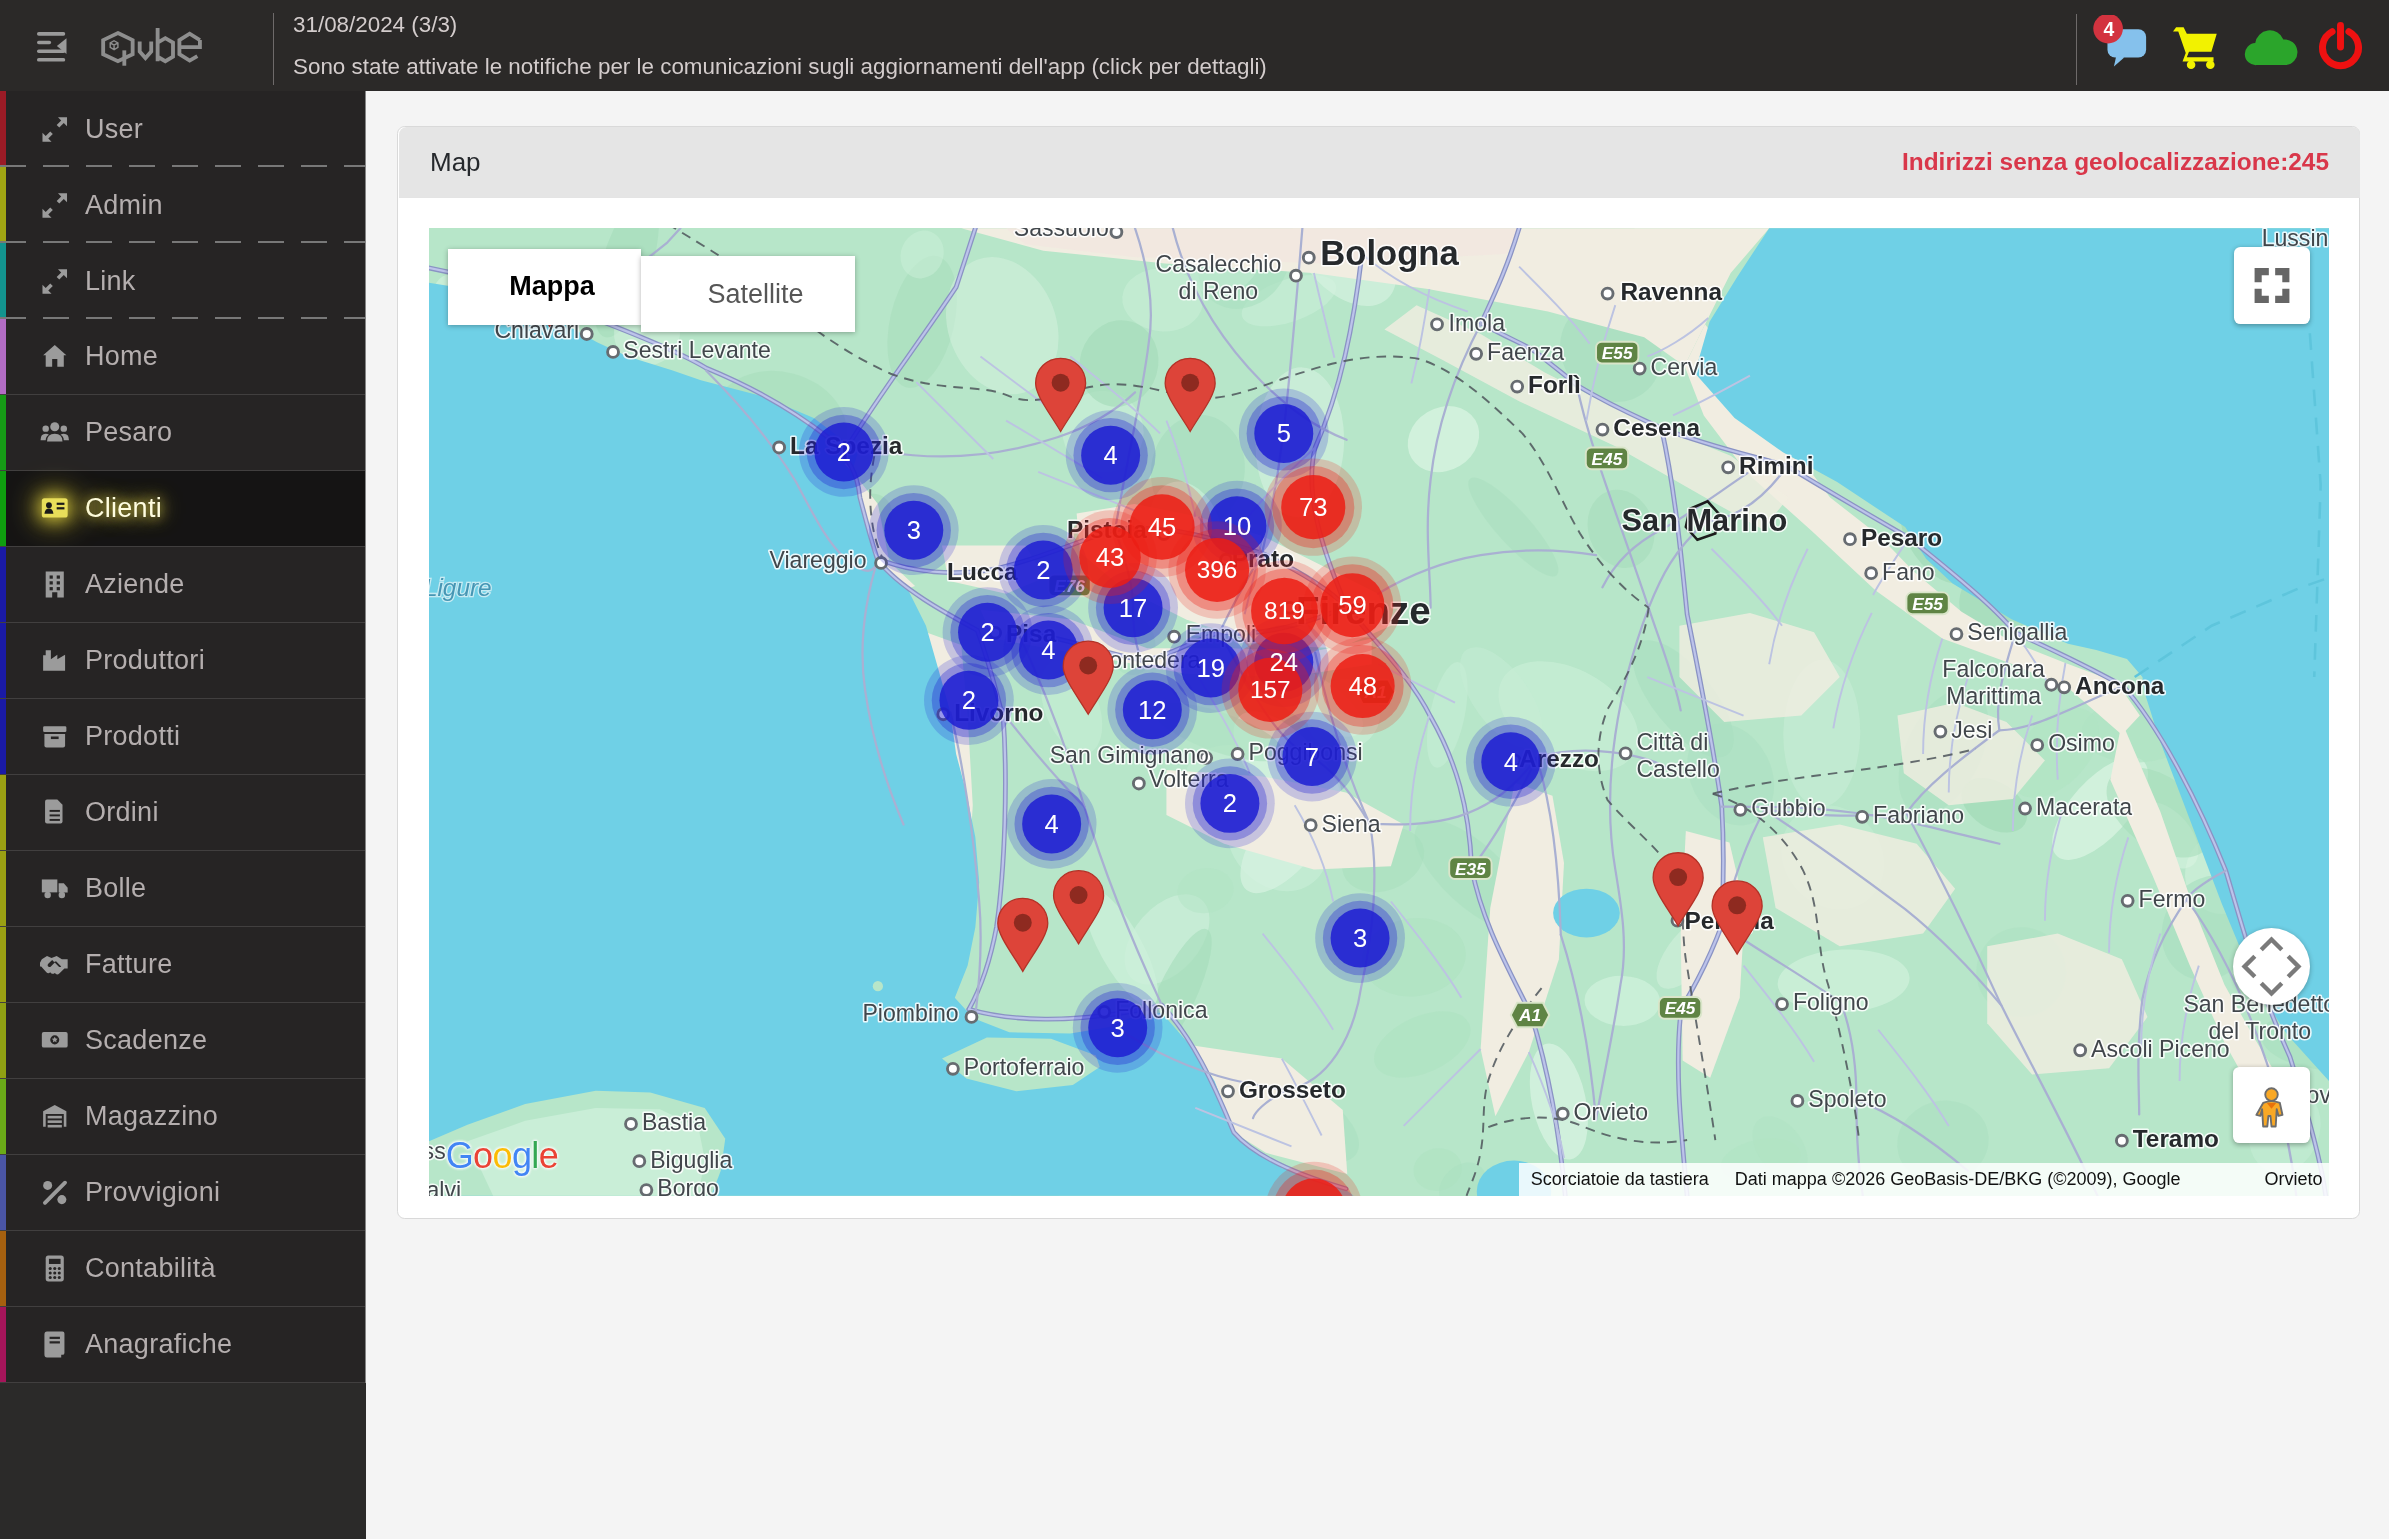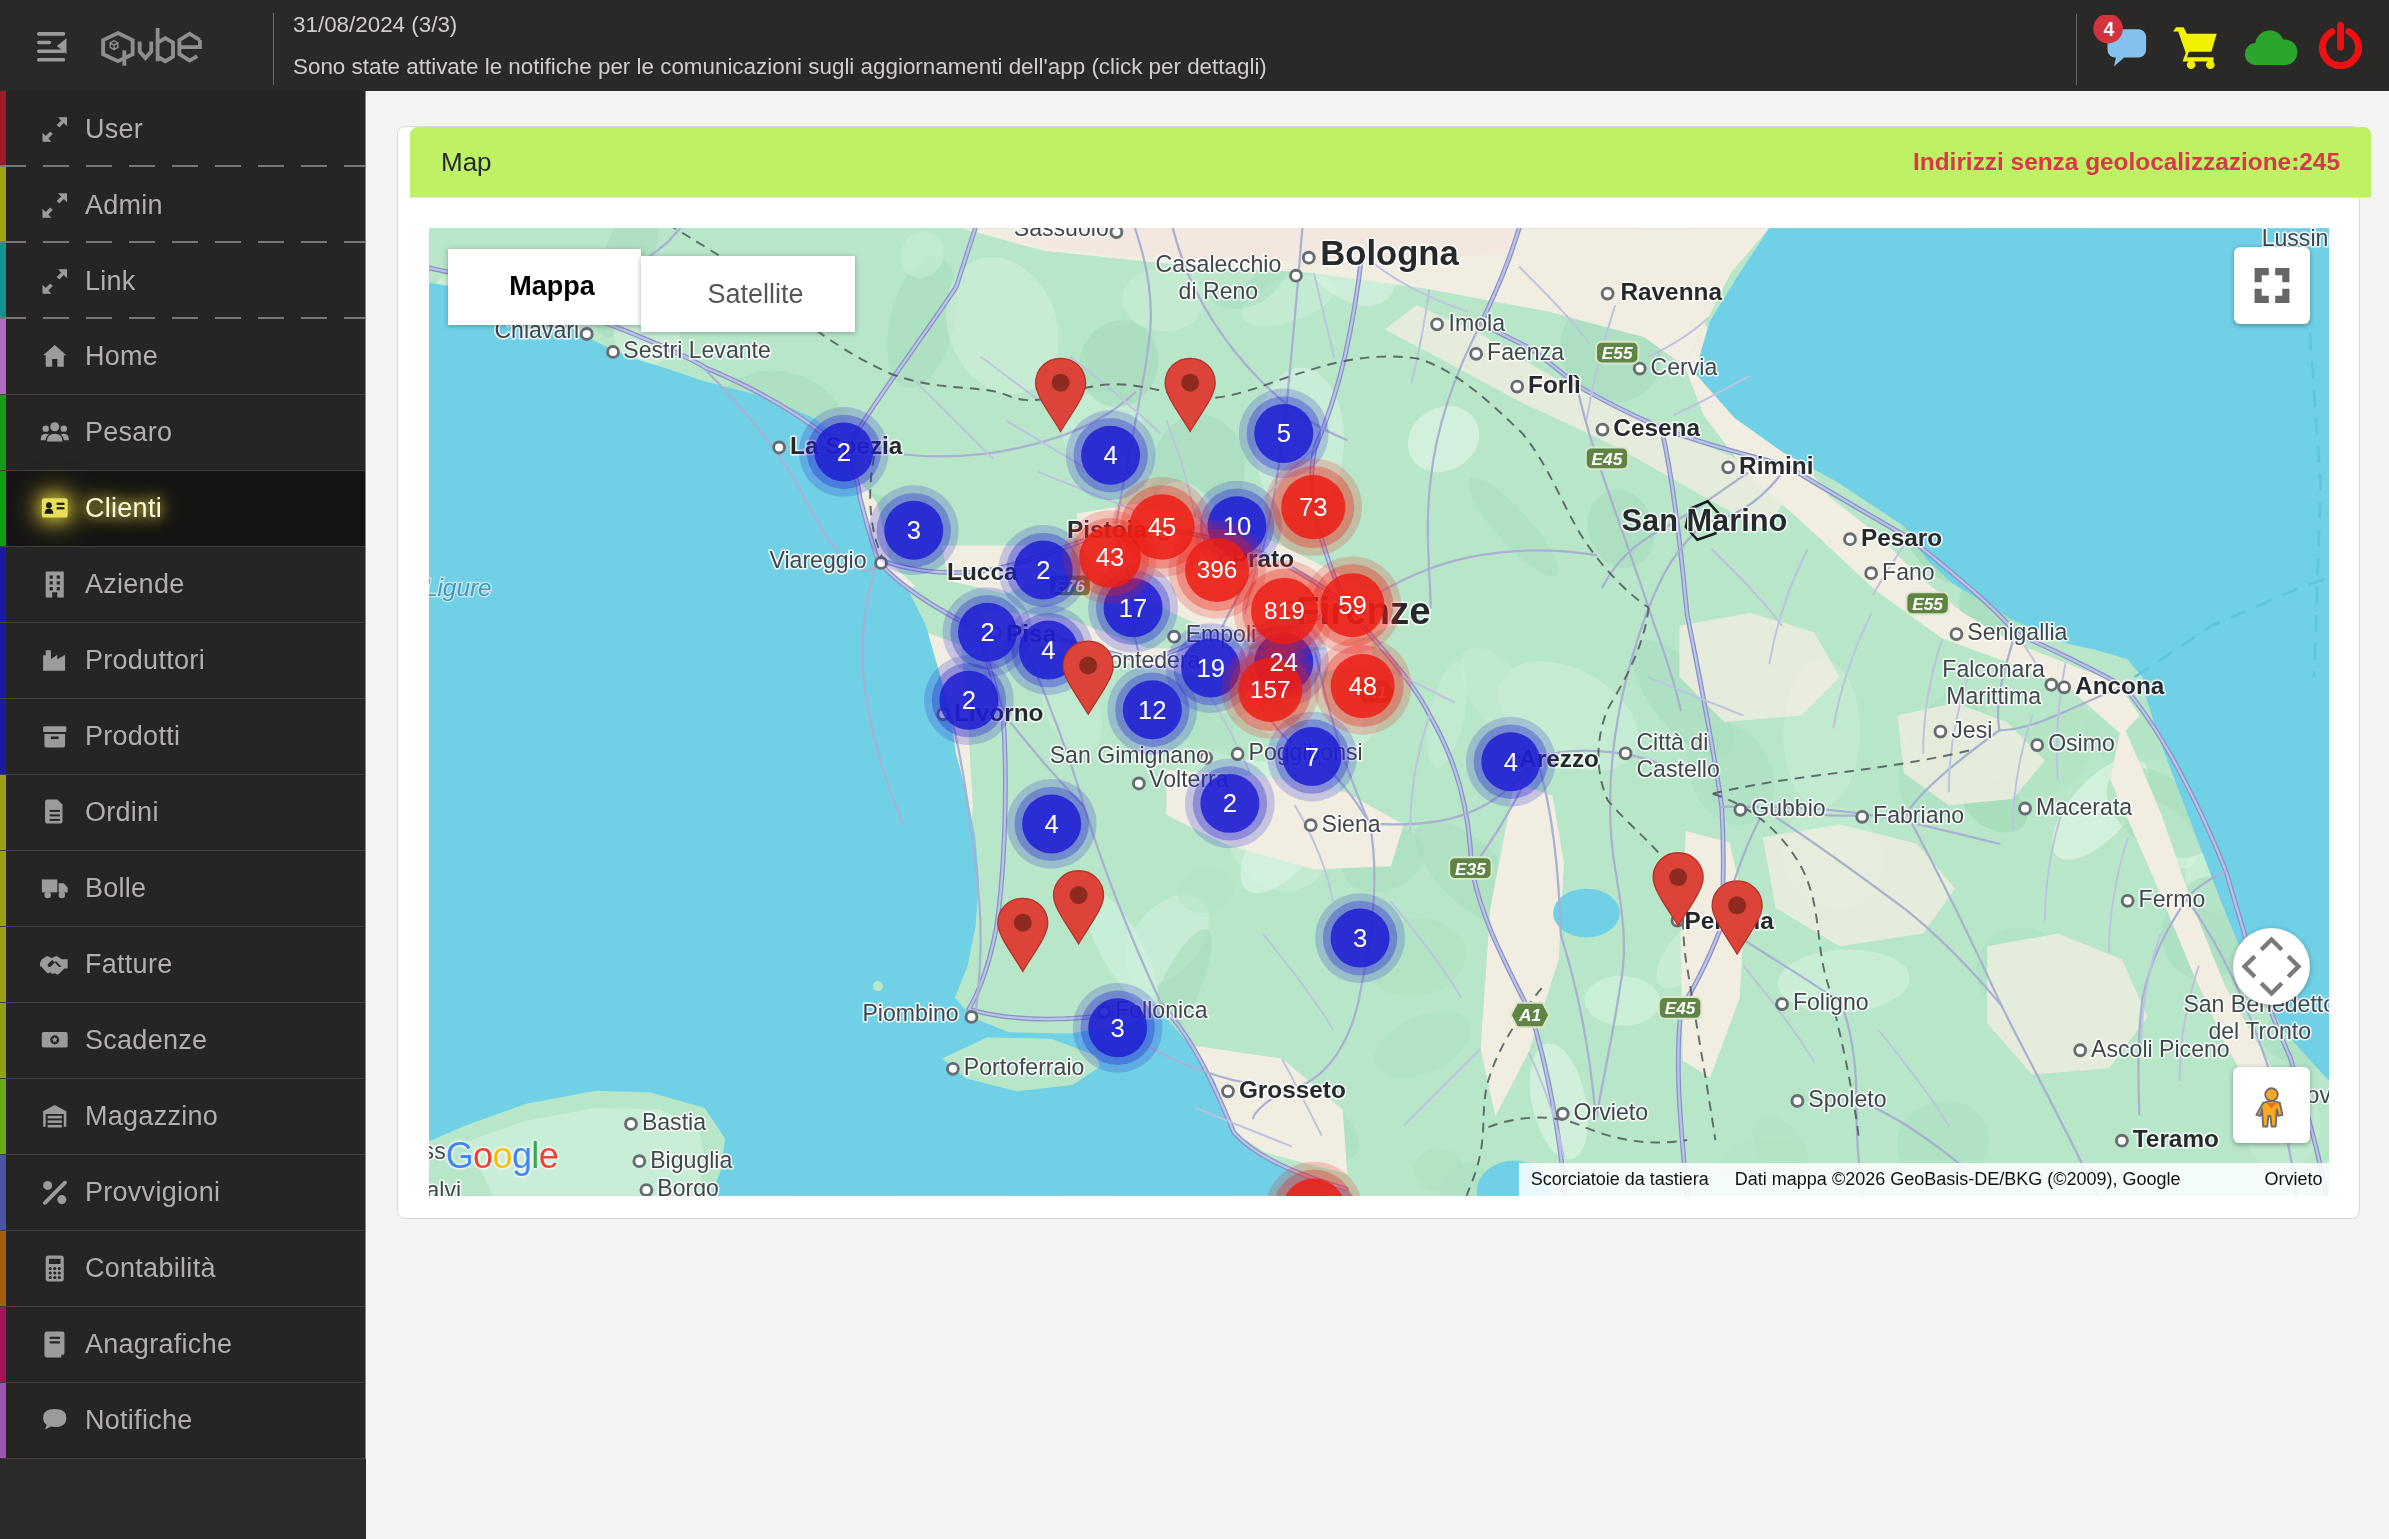--- a/index.html
+++ b/index.html
@@ -10,21 +10,21 @@
 .sbi.dash { border-bottom:none; }
 .sbi.dash::after { content:""; position:absolute; left:0; bottom:-1.9px; width:100%; height:3.8px;
   background:repeating-linear-gradient(90deg,#787878 0 26px,transparent 26px 43px); }
 .sbi.active { background:#151414; }
 .strip { position:absolute; left:0; top:0; width:5.8px; height:100%; }
 .sbic { margin-left:40px; width:29.5px; display:flex; }
 .sblab { margin-left:15.4px; font-size:27px; color:#b4aeae; letter-spacing:0.3px; }
 .sbi.active .sblab { color:#fffde0; text-shadow:0 0 11.5px #e8d84a, 0 0 22px #e8d84a; }
 .sbi.active .sbic { filter:drop-shadow(0 0 9px #e8d84a) drop-shadow(0 0 14px #c8b820); }
 .card { position:absolute; left:397px; top:126px; width:1963px; height:1093px; background:#fff; border:1.3px solid #d9d9d9; border-radius:7.7px; }
-.cardhead { position:absolute; left:12px; top:0; width:100%; height:71px; border-bottom:1.3px solid #e4e4e4; background:#bef264; border-radius:7.7px 7.7px 0 0; }
+.cardhead { position:absolute; left:1px; top:0; width:100%; height:71px; border-bottom:1.3px solid #e4e4e4; background:#e5e5e5; border-radius:7.7px 7.7px 0 0; }
 .map { position:absolute; left:31px; top:101px; width:1900px; height:968px; overflow:hidden; background:#b7e6c9; }
 .mapbtn { position:absolute; height:76px; background:#fff; box-shadow:0 1.3px 5.1px rgba(0,0,0,.3); color:#000;
   font-size:27px; font-weight:700; display:flex; align-items:center; justify-content:center;padding-left:15px; }
 .mapbtn.sat { color:#565656; font-weight:400; }
 </style></head>
 <body>
 <div class="topbar">
   <svg style="position:absolute;left:37px;top:32px" width="29.5" height="31" viewBox="0 0 46 48" fill="#9a9a9a">
     <rect x="0" y="0" width="44" height="5.5" rx="2.7"></rect>
     <rect x="0" y="13.5" width="22" height="5.5" rx="2.7"></rect>
@@ -267,29 +267,20 @@
         <span class="sbic">
           <svg width="29.5" height="31" viewBox="0 0 44 48" fill="#9b9b9b">
             <path d="M10 4 h24 q3 0 3 3 v30 q0 3 -3 3 h-2 v4 h-22 q-4 0 -4 -5 V9 q0 -5 4 -5 Z"></path>
             <g fill="#262424">
               <rect x="14" y="12" width="16" height="3.4"></rect>
               <rect x="14" y="19" width="16" height="3.4"></rect>
             </g>
           </svg>
         </span>
         <span class="sblab">Anagrafiche</span>
-      </div>
-<div class="sbi">
-        <span class="strip" style="background:#9a55b0"></span>
-        <span class="sbic">
-          <svg width="29.5" height="31" viewBox="0 0 44 48" fill="#9b9b9b">
-            <path d="M22 6 q18 0 18 14 q0 14 -18 14 q-3 0 -6 -0.7 L7 38 l2.5 -7.5 Q4 27 4 20 Q4 6 22 6 Z"></path>
-          </svg>
-        </span>
-        <span class="sblab">Notifiche</span>
       </div>
 </div>
 </div>
 <div class="card">
   <div class="cardhead">
     <div style="position:absolute;left:31px;top:20px;font-size:26px;color:#26292d;">Map</div>
     <div style="position:absolute;right:31px;top:20.5px;font-size:24.4px;font-weight:700;color:#d9374a;">Indirizzi senza geolocalizzazione:245</div>
   </div>
   <div class="map">
     <svg width="1900" height="968" viewBox="0 0 2963 1509">

